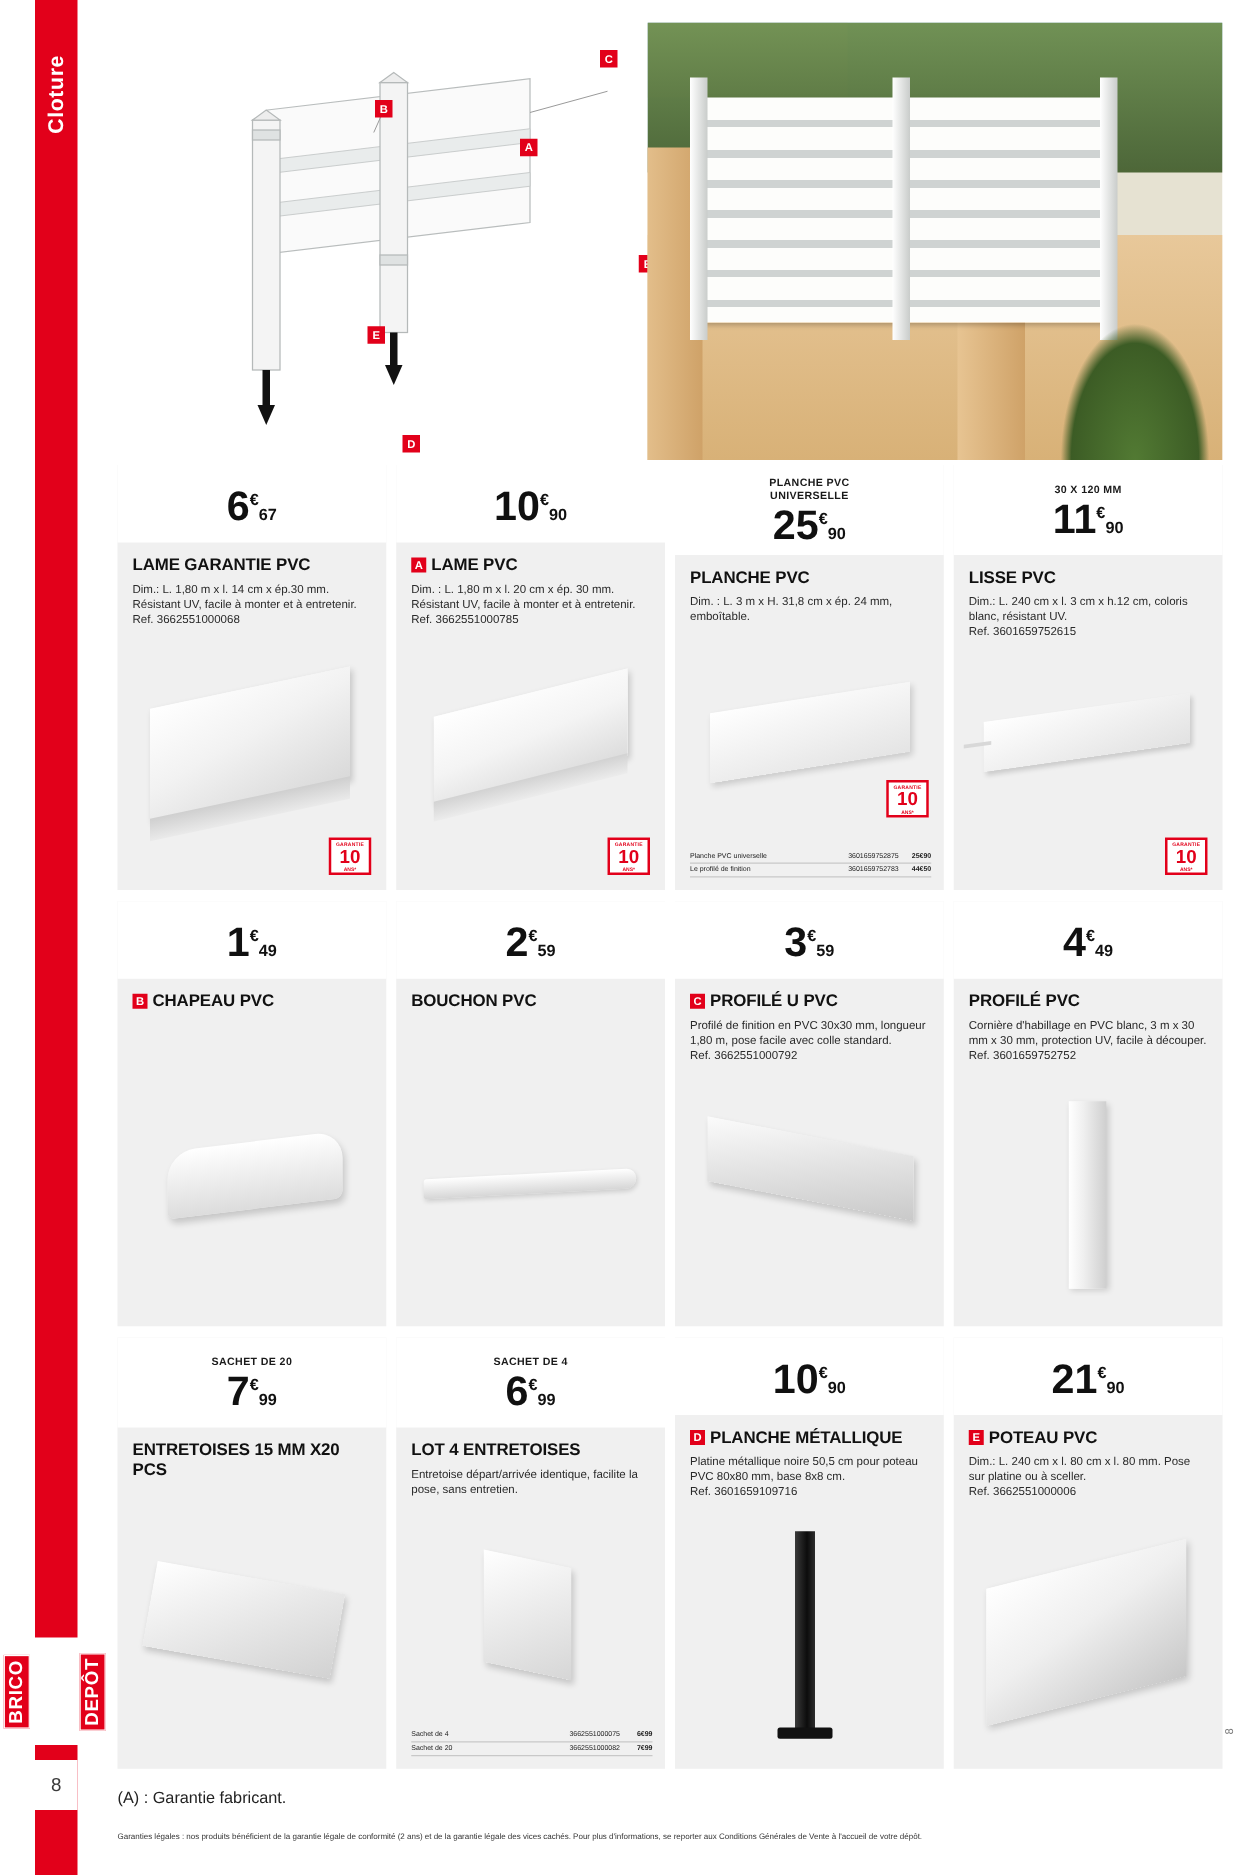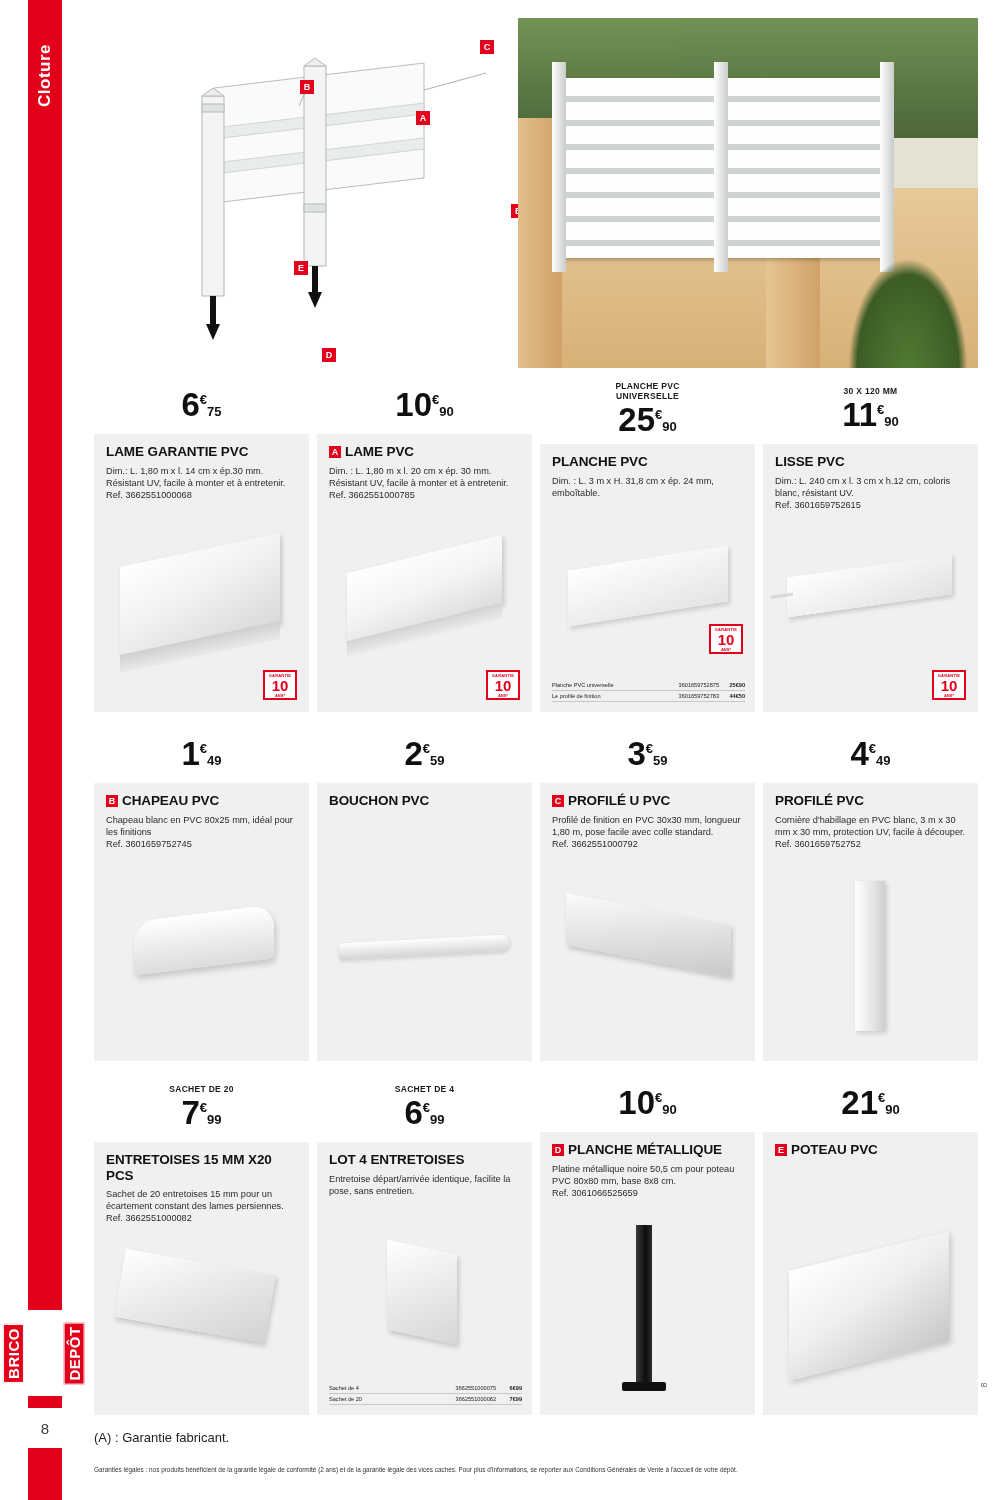--- a/index.html
+++ b/index.html
@@ -338,21 +338,21 @@
     </div>
   </div>
 </div>
 
 <div class="grid">
 
   <div class="row r1">
 
     <div class="card">
       <div class="price-box">
-        <div class="price"><span>6</span><span class="cur">€</span><span class="cts">75</span></div>
+        <div class="price"><span>6</span><span class="cur">€</span><span class="cts">67</span></div>
       </div>
       <div class="card-title"><span>LAME GARANTIE PVC</span></div>
       <div class="card-desc" style="white-space: pre-line;">Dim.: L. 1,80 m x l. 14 cm x ép.30 mm. Résistant UV, facile à monter et à entretenir.
 Ref. 3662551000068</div>
       <div class="prod">
           <div class="lame-persienne"></div>
         </div>
       <div class="warranty">
         <div class="top">GARANTIE</div>
         <div class="num">10</div>
@@ -426,22 +426,20 @@
     </div>
   </div>
 
   <div class="row r2">
 
     <div class="card">
       <div class="price-box">
         <div class="price"><span>1</span><span class="cur">€</span><span class="cts">49</span></div>
       </div>
       <div class="card-title"><span class="lbl">B</span><span>CHAPEAU PVC</span></div>
-      <div class="card-desc" style="white-space: pre-line;">Chapeau blanc en PVC 80x25 mm, idéal pour les finitions
-Ref. 3601659752745</div>
       <div class="prod">
           <div class="chapeau"></div>
         </div>
     </div>
 
     <div class="card">
       <div class="price-box">
         <div class="price"><span>2</span><span class="cur">€</span><span class="cts">59</span></div>
       </div>
       <div class="card-title"><span>BOUCHON PVC</span></div>
@@ -476,22 +474,20 @@
   </div>
 
   <div class="row r3">
 
     <div class="card">
       <div class="price-box has-kicker">
         <div class="kicker" style="white-space: pre-line;">SACHET DE 20</div>
         <div class="price"><span>7</span><span class="cur">€</span><span class="cts">99</span></div>
       </div>
       <div class="card-title"><span>ENTRETOISES 15 MM X20 PCS</span></div>
-      <div class="card-desc" style="white-space: pre-line;">Sachet de 20 entretoises 15 mm pour un écartement constant des lames persiennes.
-Ref. 3662551000082</div>
       <div class="prod">
           <div class="entretoise"></div>
         </div>
     </div>
 
     <div class="card">
       <div class="price-box has-kicker">
         <div class="kicker" style="white-space: pre-line;">SACHET DE 4</div>
         <div class="price"><span>6</span><span class="cur">€</span><span class="cts">99</span></div>
       </div>
@@ -513,31 +509,33 @@
         </div>
       </div>
     </div>
 
     <div class="card">
       <div class="price-box">
         <div class="price"><span>10</span><span class="cur">€</span><span class="cts">90</span></div>
       </div>
       <div class="card-title"><span class="lbl">D</span><span>PLANCHE MÉTALLIQUE</span></div>
       <div class="card-desc" style="white-space: pre-line;">Platine métallique noire 50,5 cm pour poteau PVC 80x80 mm, base 8x8 cm.
-Ref. 3061066525659</div>
+Ref. 3601659109716</div>
       <div class="prod">
           <div class="platine"></div>
         </div>
     </div>
 
     <div class="card">
       <div class="price-box">
         <div class="price"><span>21</span><span class="cur">€</span><span class="cts">90</span></div>
       </div>
       <div class="card-title"><span class="lbl">E</span><span>POTEAU PVC</span></div>
+      <div class="card-desc" style="white-space: pre-line;">Dim.: L. 240 cm x l. 80 cm x l. 80 mm. Pose sur platine ou à sceller.
+Ref. 3662551000006</div>
       <div class="prod">
           <div class="poteau"></div>
         </div>
     </div>
   </div>
 </div>
 
 <div class="footnote">(A) : Garantie fabricant.</div>
 <div class="legal">Garanties légales : nos produits bénéficient de la garantie légale de conformité (2 ans) et de la garantie légale des vices cachés. Pour plus d'informations, se reporter aux Conditions Générales de Vente à l'accueil de votre dépôt.</div>
 <div class="page-num-right">8</div>

